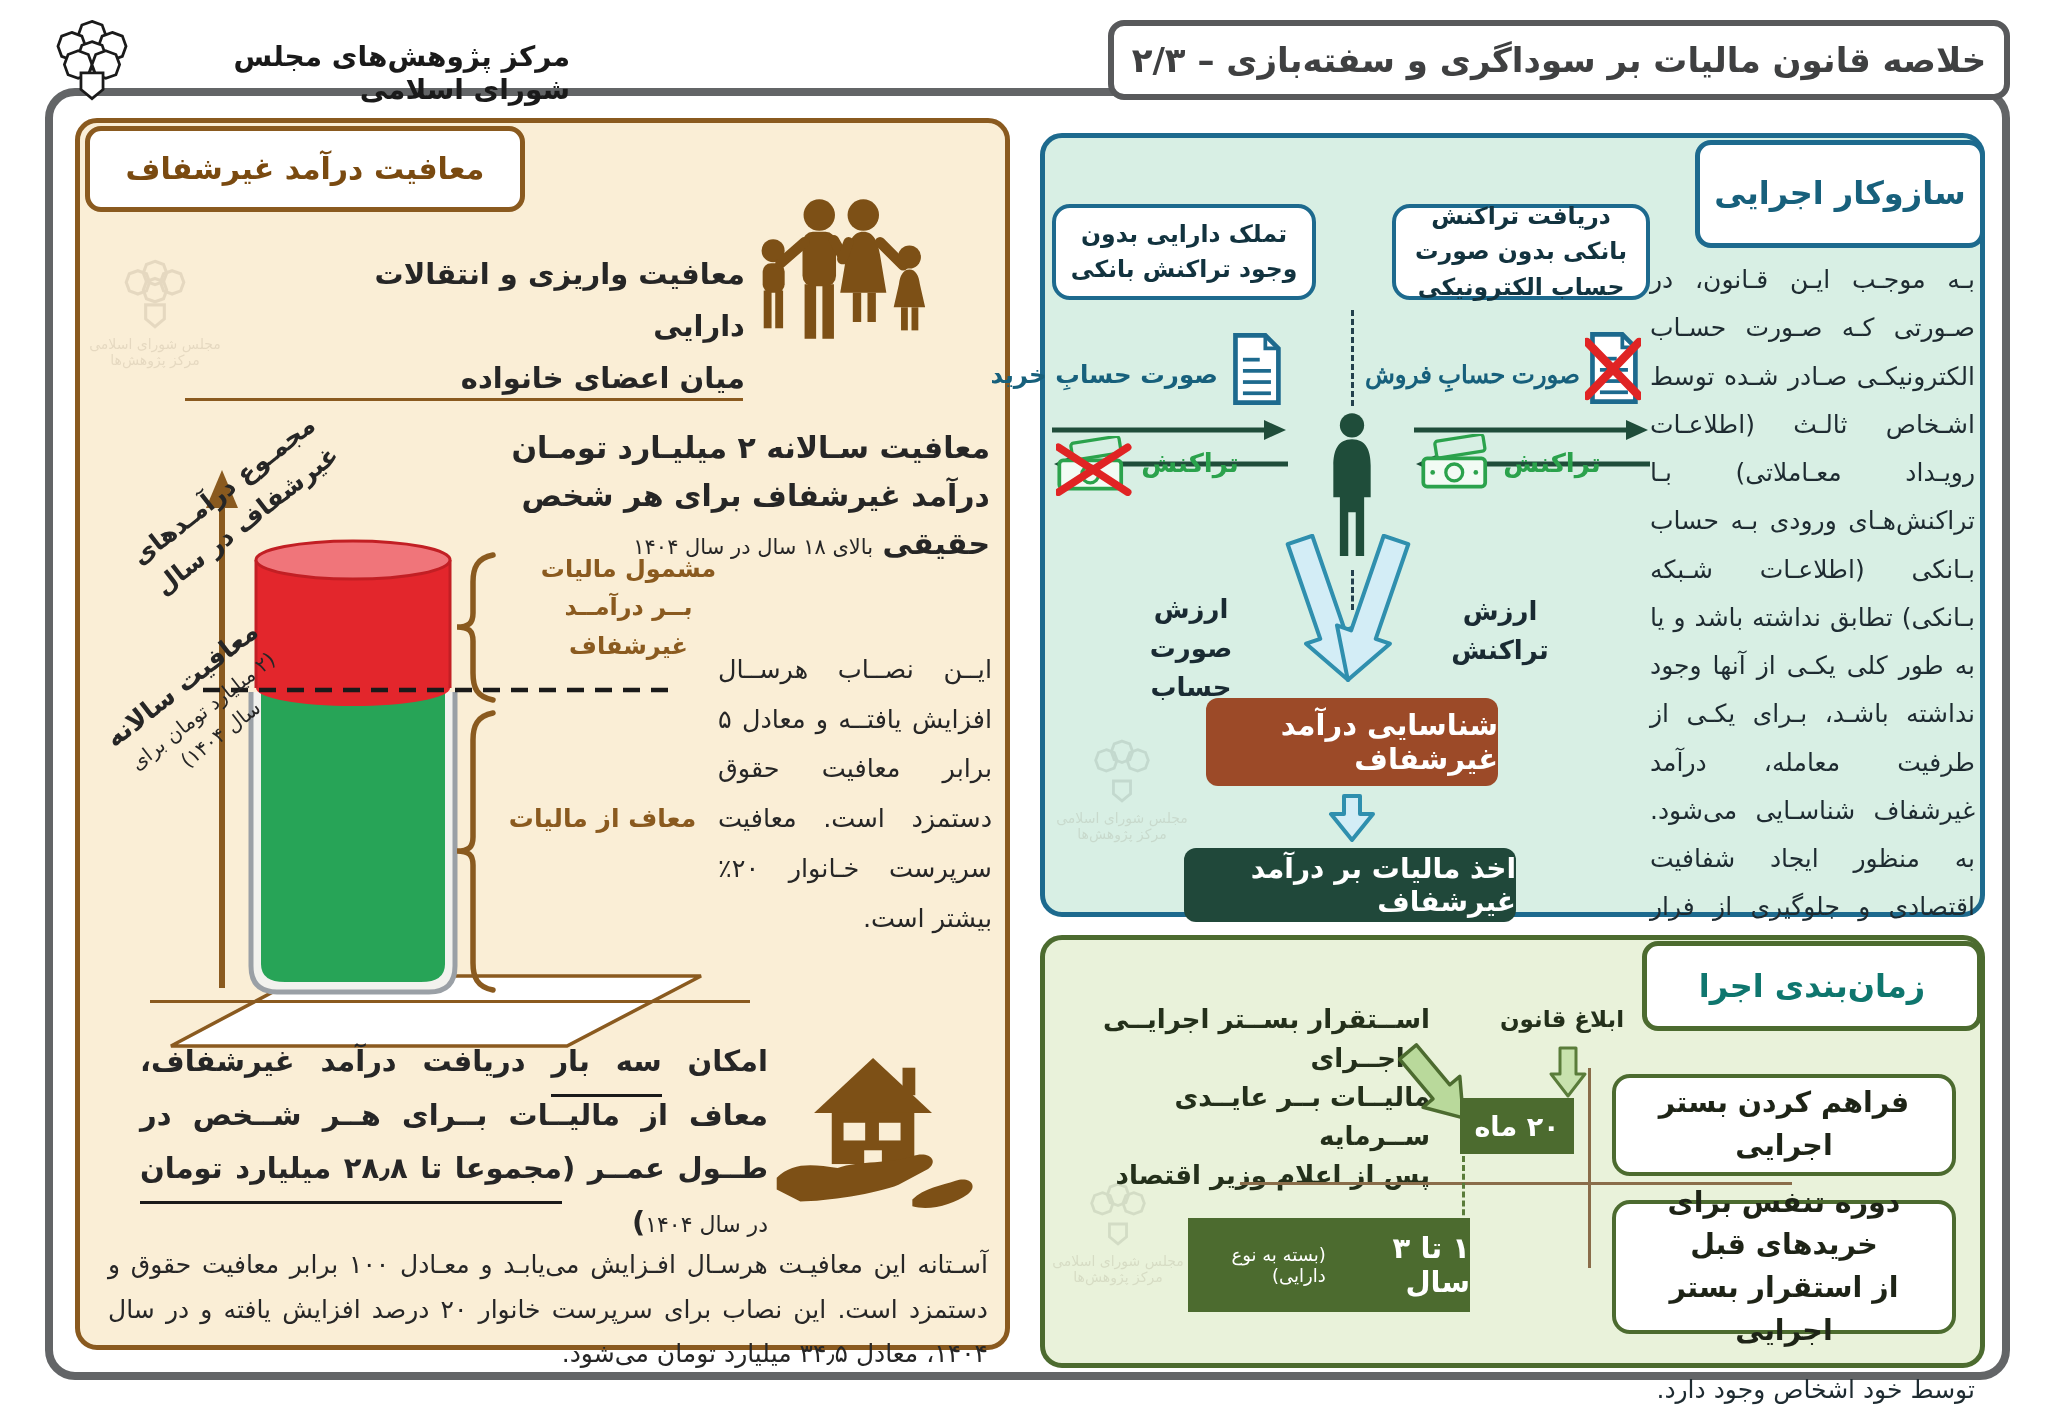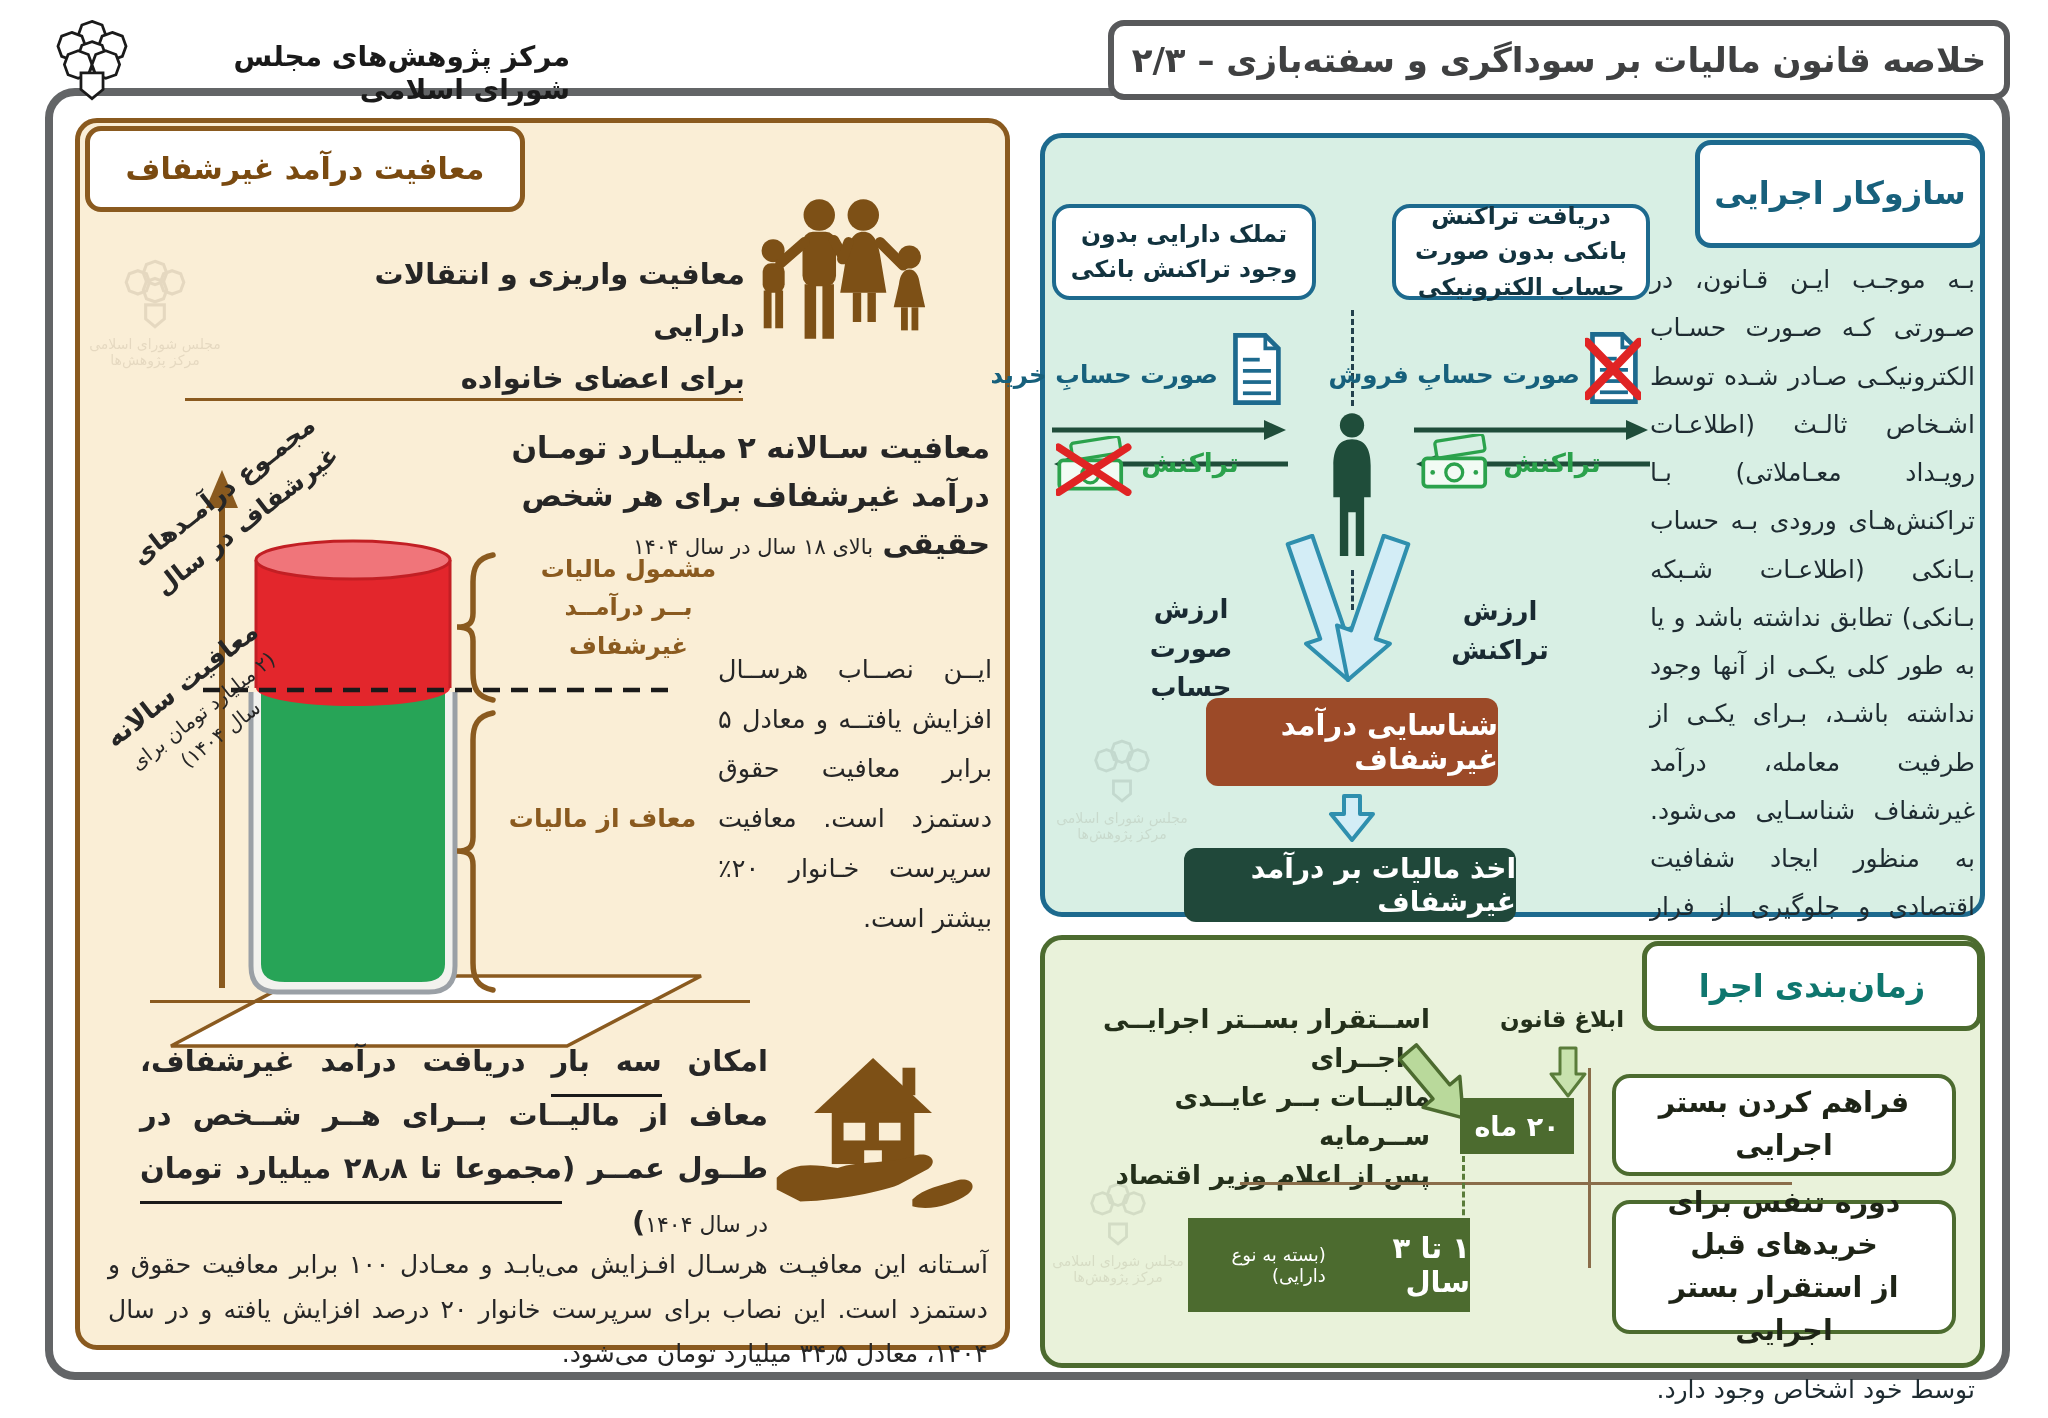--- a/index.html
+++ b/index.html
@@ -99,21 +99,21 @@
         <line x1="122" y1="48" x2="144" y2="70" stroke="#7d5016" stroke-width="10" stroke-linecap="round"></line>
         <circle cx="150" cy="62" r="11"></circle>
           <path d="M150,74 C144,74 141,80 140,88 L135,110 L165,110 L160,88 C159,80 156,74 150,74 Z"></path>
         <rect x="142" y="110" width="6.5" height="22"></rect>
           <rect x="152" y="110" width="6.5" height="22"></rect>
       </g>
     </svg>
   </div>
   <div class="abs darktext b" style="left:285px;top:248px;width:460px;font-size:29px;line-height:1.8;text-align:right;">
     <div>معافیت واریزی و انتقالات دارایی</div>
-    <div>برای اعضای خانواده</div>
+    <div>میان اعضای خانواده</div>
   </div>
   <div class="abs divider-brown" style="left:185px;top:398px;width:558px;"></div>
 
   <div class="abs darktext" style="left:435px;top:424px;width:555px;text-align:right;line-height:1.6;">
     <div class="b" style="font-size:30px;">معافیت سـالانه ۲ میلیـارد تومـان</div>
     <div class="b" style="font-size:30px;">درآمد غیرشفاف برای هر شخص</div>
     <div style="font-size:30px;">
       <span class="b">حقیقی</span>
       <span style="font-size:21px;font-weight:normal;">بالای ۱۸ سال در سال ۱۴۰۴</span>
     </div>
@@ -254,21 +254,21 @@
       <path d="M8,6 H40 L54,20 V78 H8 Z" fill="#fff" stroke="#1d6a8e" stroke-width="5"></path>
       <path d="M40,6 V20 H54" fill="none" stroke="#1d6a8e" stroke-width="4"></path>
       <line x1="16" y1="32" x2="34" y2="32" stroke="#1d6a8e" stroke-width="4"></line>
       <line x1="16" y1="44" x2="46" y2="44" stroke="#1d6a8e" stroke-width="4"></line>
       <line x1="16" y1="56" x2="46" y2="56" stroke="#1d6a8e" stroke-width="4"></line>
       <line x1="16" y1="68" x2="46" y2="68" stroke="#1d6a8e" stroke-width="4"></line>
       <line x1="2" y1="14" x2="58" y2="72" stroke="#e02424" stroke-width="9" stroke-linecap="round"></line>
       <line x1="58" y1="14" x2="2" y2="72" stroke="#e02424" stroke-width="9" stroke-linecap="round"></line>
     </svg>
   </div>
-  <div class="abs tealtag" style="right:468px;top:360px;">
+  <div class="abs tealtag" style="right:468px;top:360px;font-family:Liberation Serif, serif;">
     <span>صورت حسابِ فروش</span>
   </div>
   <svg class="abs" style="left:1410px;top:416px;" width="244" height="62" viewBox="0 0 244 62">
     <line x1="4" y1="14" x2="218" y2="14" stroke="#1f4d3a" stroke-width="5"></line>
       <polygon points="216,4 216,24 238,14" fill="#1f4d3a"></polygon>
     <line x1="26" y1="48" x2="240" y2="48" stroke="#1f4d3a" stroke-width="5"></line>
       <polygon points="28,38 28,58 6,48" fill="#1f4d3a"></polygon>
   </svg>
   <div class="abs" style="left:1420px;top:434px;width:76px;height:60px;">
     <svg width="76" height="60" viewBox="0 0 80 64">

